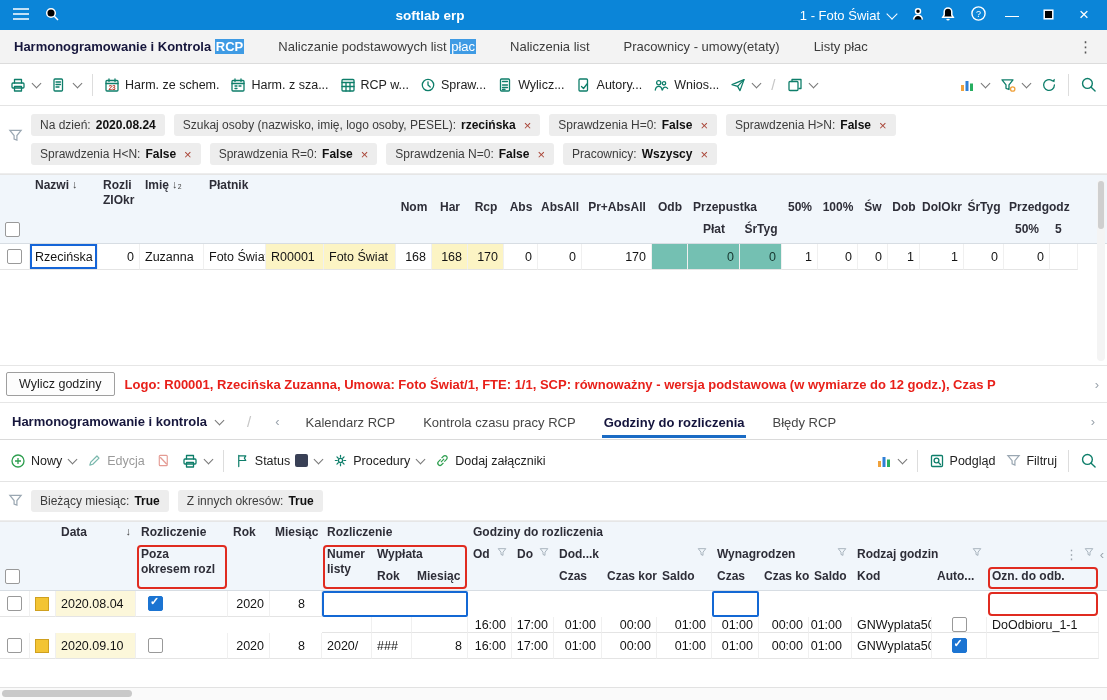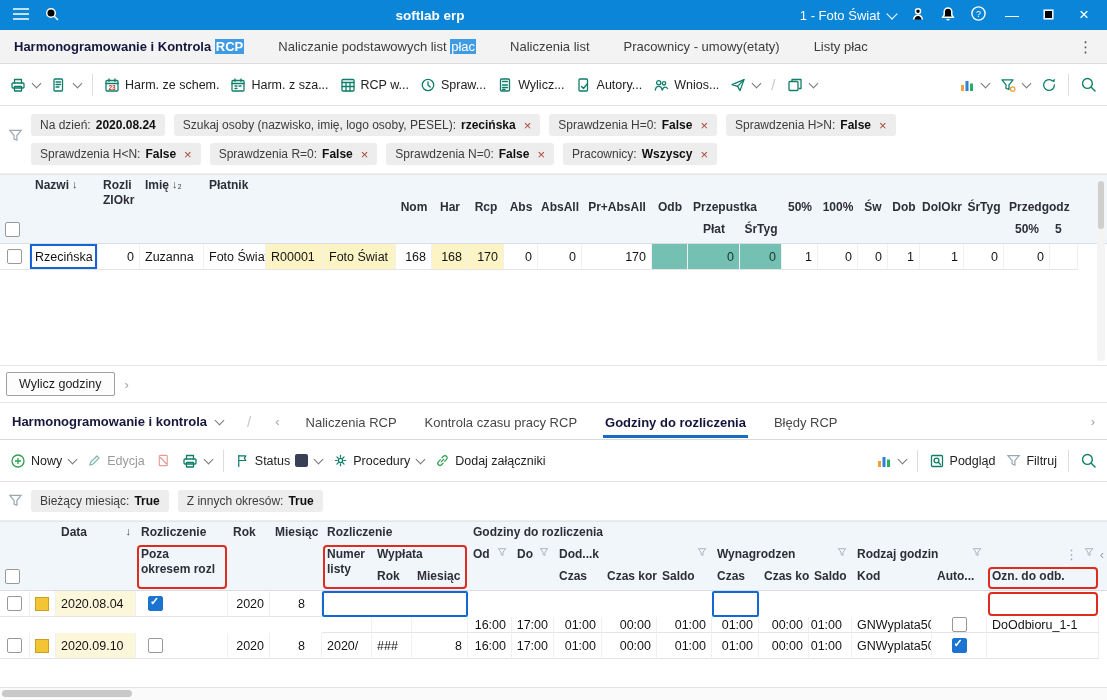--- a/index.html
+++ b/index.html
@@ -378,31 +378,32 @@
       <div class="cell num" style="grid-column:24"></div>
     </div>
     <div class="spacer1"></div>
     <div class="vscroll">
         <div class="vthumb"></div>
       </div>
   </div>
 
   <div class="infobar">
     <button class="wyliczbtn">Wylicz godziny</button>
+    <span class="redmsg">Logo: R00001, Rzecińska Zuzanna, Umowa: Foto Świat/1, FTE: 1/1, SCP: równoważny - wersja podstawowa (w wymiarze do 12 godz.), Czas P</span>
     <span class="scrhint">›</span>
   </div>
 
   <div class="tabbar2">
     <span class="t2sel">
         <span>Harmonogramowanie i kontrola</span>
         <span class="chev"></span>
       </span>
     <span class="slashsep">/</span>
     <span class="scrhint">‹</span>
-    <span class="t2tab">Naliczenia RCP</span>
+    <span class="t2tab">Kalendarz RCP</span>
     <span class="t2tab">Kontrola czasu pracy RCP</span>
     <span class="t2tab active">Godziny do rozliczenia</span>
     <span class="t2tab">Błędy RCP</span>
     <span class="scrhint" style="margin-left:auto">›</span>
   </div>
 
   <div class="toolbar">
     <span class="tbn">
         <svg class="gn" width="16" height="16" viewBox="0 0 16 16">
           <circle cx="8" cy="8" r="6" fill="none" stroke-width="1.3"></circle>

